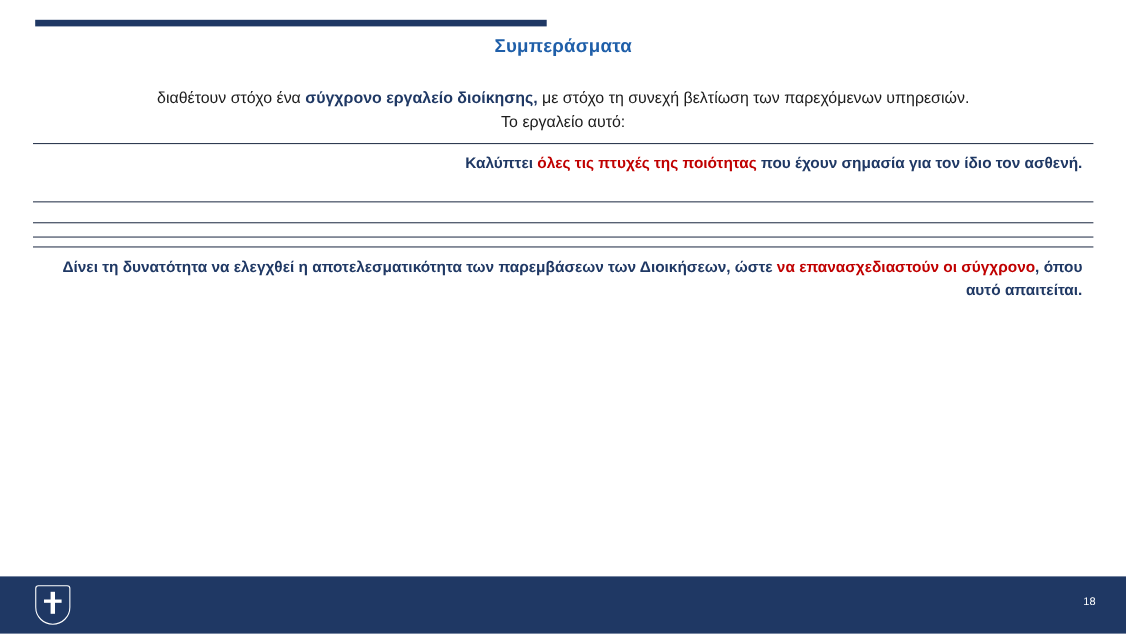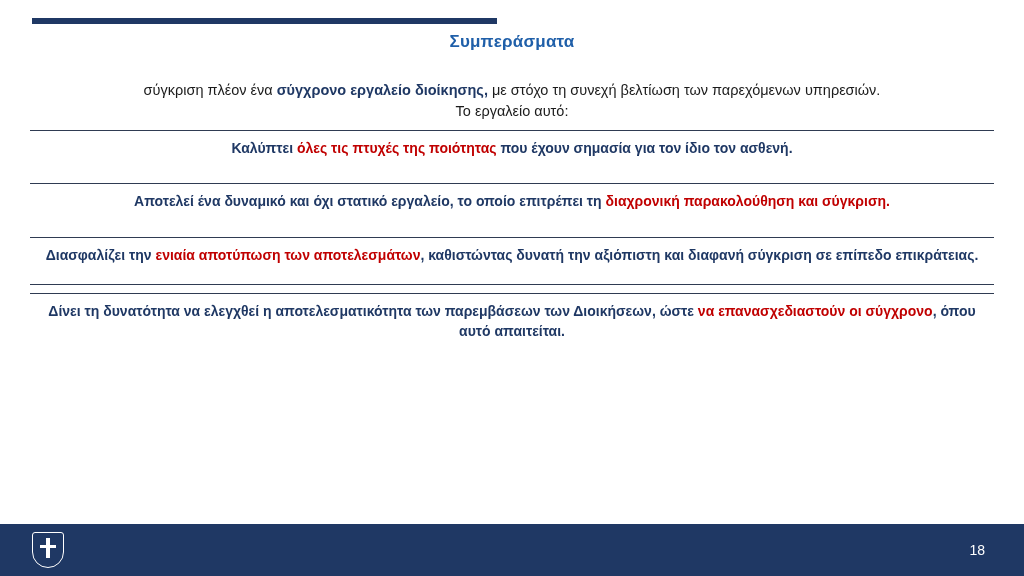--- a/index.html
+++ b/index.html
@@ -54,21 +54,21 @@
     color: #1f3864;
     text-align: right;
   }
   .divider {
     border: 0;
     border-top: 1px solid #2f3b52;
     margin: 8px 0 0 0;
     height: 0;
   }
   .block {
-    text-align: center;
+    text-align: right;
     font-size: 14px;
     font-weight: bold;
     color: #1f3864;
     line-height: 1.45;
     padding: 7px 10px 7px 10px;
   }
   .block .red {
     color: #c00000;
   }
   .spacer-sm {
@@ -134,59 +134,53 @@
     font-weight: bold;
     letter-spacing: 0.6px;
   }
   .footer-text .l2 {
     font-size: 9px;
     margin-top: 3px;
     color: #d7dded;
   }
   .page-num {
     position: absolute;
-    right: 39px;
+    right: 28px;
     top: 18px;
     color: #ffffff;
-    font-size: 14px;
+    font-size: 10px;
   }
 </style>
 </head>
 <body>
 
 <div class="slide">
 
   <div class="top-bar"></div>
 
   <div class="content">
 
     <div class="title">Συμπεράσματα</div>
 
     <div class="intro">
       <br>
-      <span>σύγκριση πλέον ένα </span><span class="em">σύγχρονο εργαλείο διοίκησης,</span><span> με στόχο τη συνεχή βελτίωση των παρεχόμενων υπηρεσιών.</span><br>
+      <span>διαθέτουν στόχο ένα </span><span class="em">σύγχρονο εργαλείο διοίκησης,</span><span> με στόχο τη συνεχή βελτίωση των παρεχόμενων υπηρεσιών.</span><br>
       <span>Το εργαλείο αυτό:</span>
     </div>
 
     <hr class="divider">
     <div class="block">
       <span>Καλύπτει </span><span class="red">όλες τις πτυχές της ποιότητας</span><span> που έχουν σημασία για τον ίδιο τον ασθενή.</span>
     </div>
 
     <div class="spacer-sm"></div>
     <hr class="divider">
-    <div class="block">
-      <span>Αποτελεί ένα δυναμικό και όχι στατικό εργαλείο, το οποίο επιτρέπει τη </span><span class="red">διαχρονική παρακολούθηση και σύγκριση.</span>
-    </div>
 
     <div class="spacer-sm"></div>
     <hr class="divider">
-    <div class="block">
-      <span>Διασφαλίζει την </span><span class="red">ενιαία αποτύπωση των αποτελεσμάτων</span><span>, καθιστώντας δυνατή την αξιόπιστη και διαφανή σύγκριση σε επίπεδο επικράτειας.</span>
-    </div>
 
     <div class="spacer-xs"></div>
     <hr class="divider">
 
     <hr class="divider">
     <div class="block">
       <span>Δίνει τη δυνατότητα να ελεγχθεί η αποτελεσματικότητα των παρεμβάσεων των Διοικήσεων, ώστε </span><span class="red">να επανασχεδιαστούν οι σύγχρονο</span><span>, όπου αυτό απαιτείται.</span>
     </div>
 
   </div>

